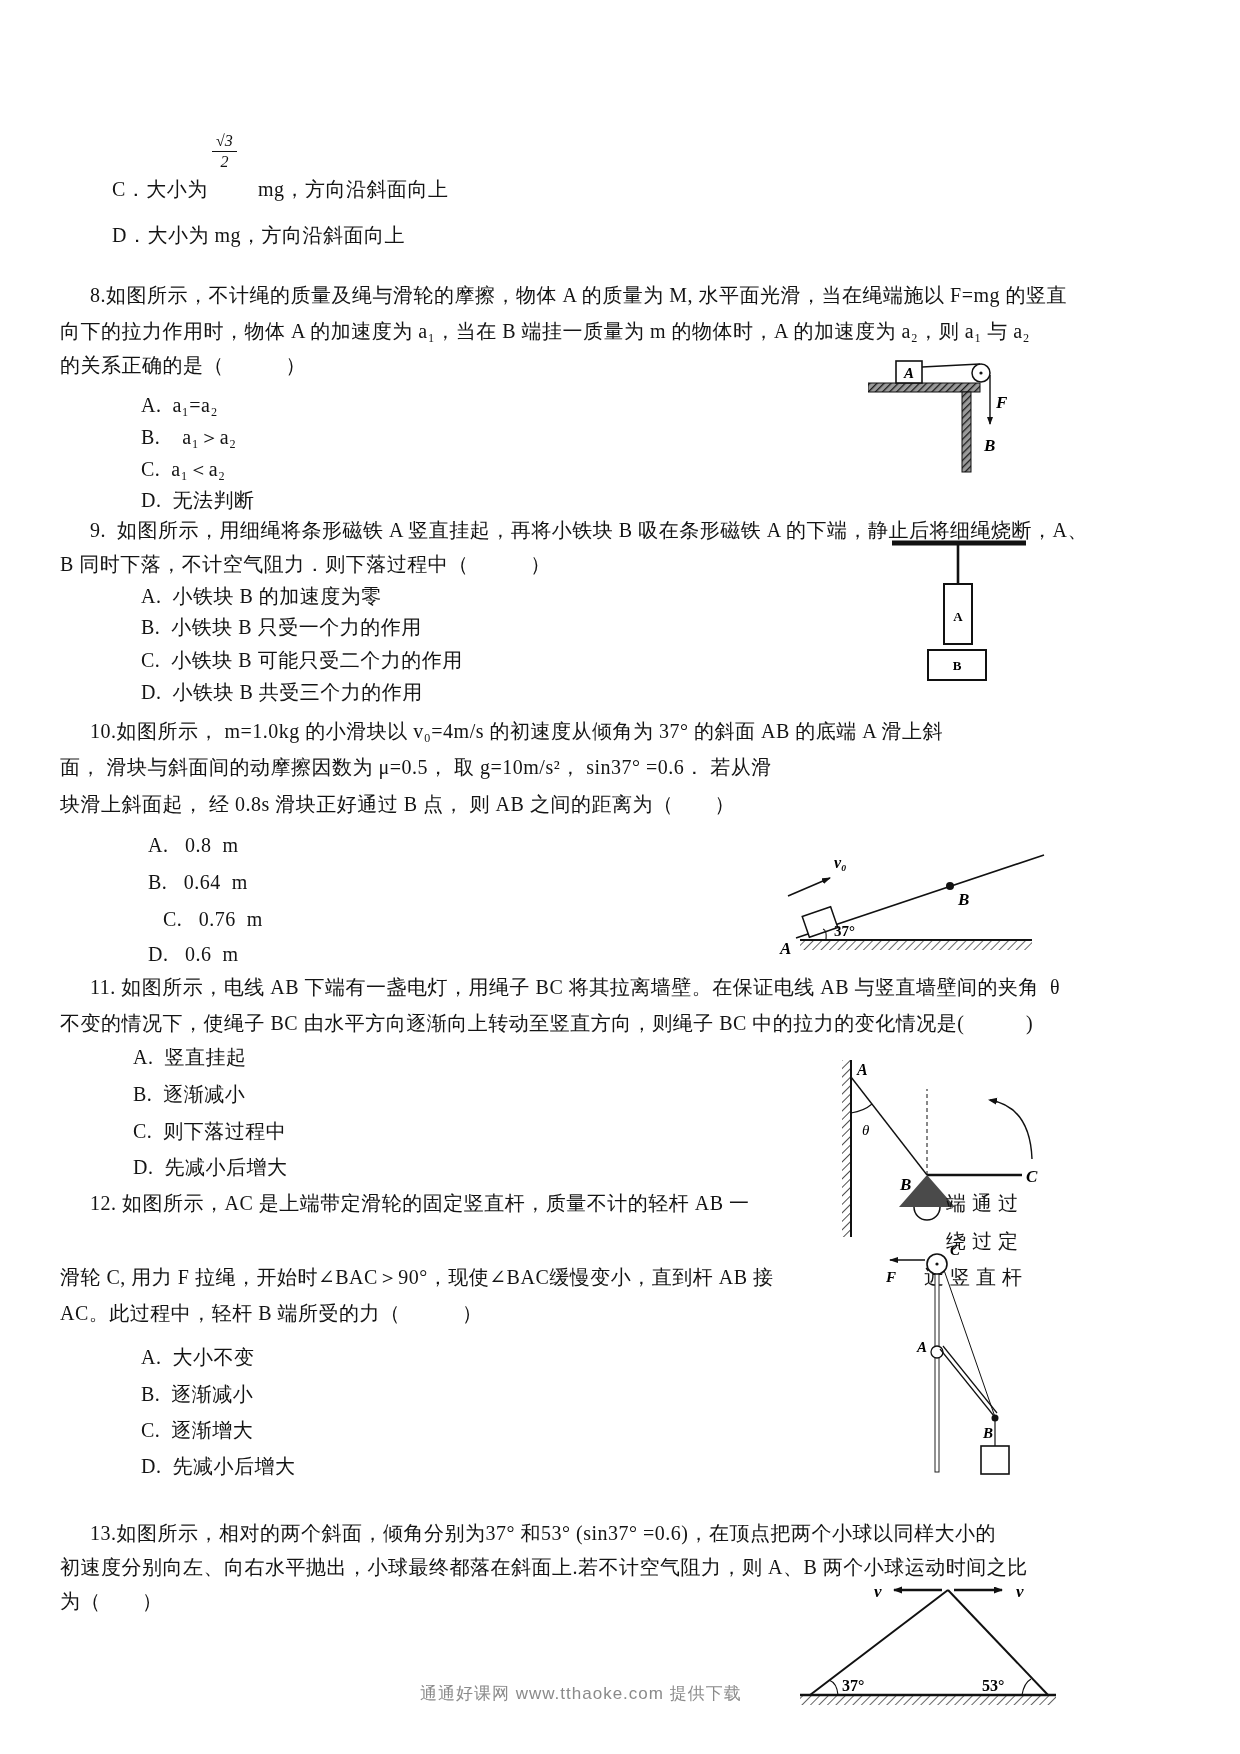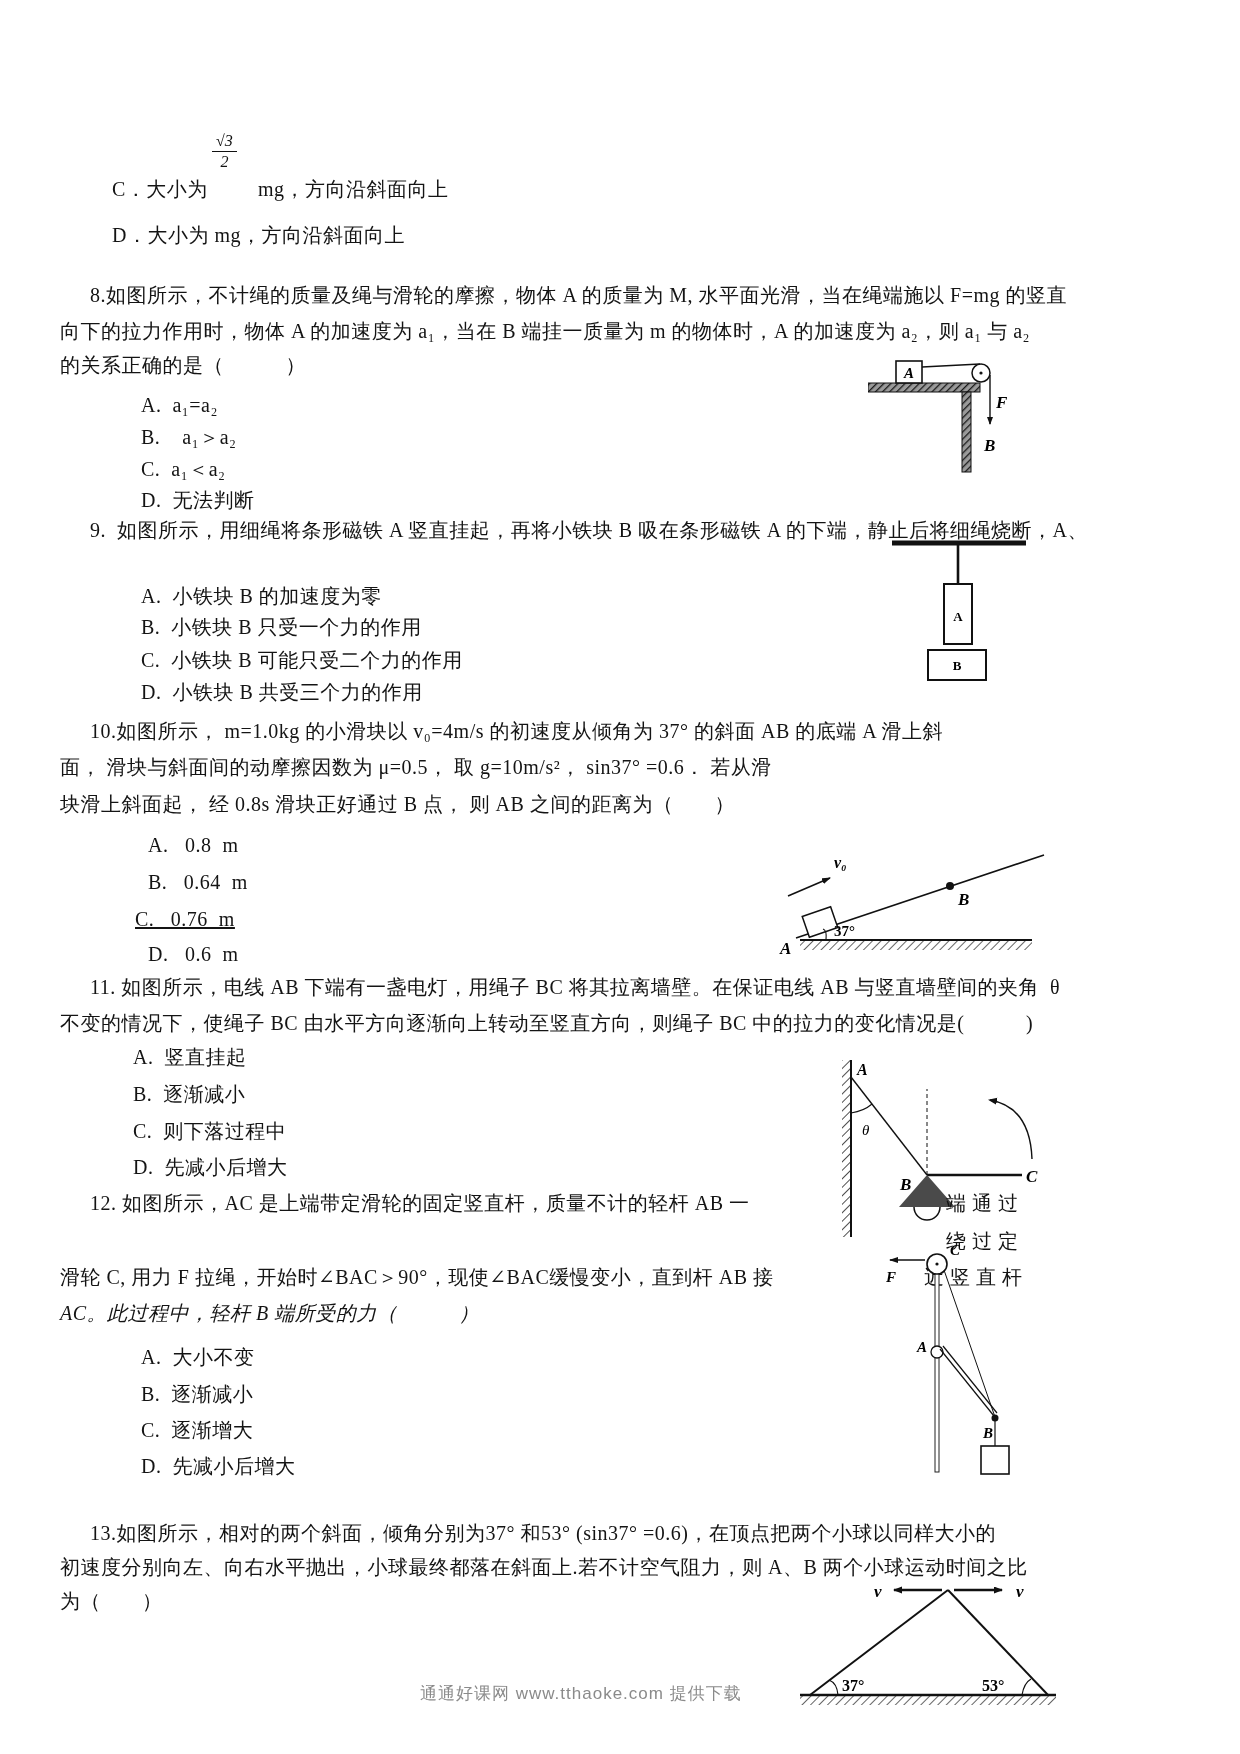--- a/index.html
+++ b/index.html
@@ -66,20 +66,21 @@
       <circle cx="113" cy="17" r="9" fill="#fff" stroke="#111" stroke-width="1.5"></circle>
       <circle cx="113" cy="17" r="1.6" fill="#111"></circle>
       <rect x="94" y="36" width="9" height="80" fill="url(#h8)" stroke="#111" stroke-width="1"></rect>
       <line x1="122" y1="19" x2="122" y2="68" stroke="#111" stroke-width="1.4" marker-end="url(#a8)"></line>
       <text x="128" y="52" font-size="17" class="varlabel">F</text>
       <text x="116" y="95" font-size="17" class="varlabel">B</text>
     </svg>
   </div>
 
   <div class="tl" style="left:90px;  top:517px;">9.  如图所示，用细绳将条形磁铁 A 竖直挂起，再将小铁块 B 吸在条形磁铁 A 的下端，静止后将细绳烧断，A、</div>
+  <div class="tl" style="left:60px;  top:551px;">B 同时下落，不计空气阻力．则下落过程中（　　　）</div>
   <div class="tl opt" style="left:113px; top:583px;text-align:center;">A.  小铁块 B 的加速度为零</div>
   <div class="tl opt" style="left:113px; top:614px;">B.  小铁块 B 只受一个力的作用</div>
   <div class="tl opt" style="left:113px; top:647px;">C.  小铁块 B 可能只受二个力的作用</div>
   <div class="tl opt" style="left:113px; top:679px;">D.  小铁块 B 共受三个力的作用</div>
 
   <div class="diagram" style="left:890px; top:538px;">
     <svg width="140" height="148" viewBox="0 0 140 148">
       <line x1="2" y1="5" x2="136" y2="5" stroke="#111" stroke-width="5"></line>
       <line x1="68" y1="5" x2="68" y2="46" stroke="#111" stroke-width="2.6"></line>
       <rect x="54" y="46" width="28" height="60" fill="#fff" stroke="#111" stroke-width="2"></rect>
@@ -87,21 +88,21 @@
       <rect x="38" y="112" width="58" height="30" fill="#fff" stroke="#111" stroke-width="2"></rect>
       <text x="67" y="132" text-anchor="middle" font-size="13" font-weight="bold">B</text>
     </svg>
   </div>
 
   <div class="tl" style="left:90px;  top:718px;">10.如图所示， m=1.0kg 的小滑块以 v₀=4m/s 的初速度从倾角为 37° 的斜面 AB 的底端 A 滑上斜</div>
   <div class="tl" style="left:60px;  top:754px;">面， 滑块与斜面间的动摩擦因数为 μ=0.5， 取 g=10m/s²， sin37° =0.6． 若从滑</div>
   <div class="tl" style="left:60px;  top:791px;">块滑上斜面起， 经 0.8s 滑块正好通过 B 点， 则 AB 之间的距离为（　　）</div>
   <div class="tl opt" style="left:120px; top:832px;">A.   0.8  m</div>
   <div class="tl opt" style="left:120px; top:869px;">B.   0.64  m</div>
-  <div class="tl opt" style="left:107px; top:906px;text-decoration:underline;">C.   0.76  m</div>
+  <div class="tl opt" style="left:135px; top:906px;">C.   0.76  m</div>
   <div class="tl opt" style="left:120px; top:941px;">D.   0.6  m</div>
 
   <div class="diagram" style="left:778px; top:848px;">
     <svg width="272" height="108" viewBox="0 0 272 108">
       <defs>
         <pattern id="g10" width="6" height="10" patternUnits="userSpaceOnUse" patternTransform="rotate(45)">
           <line x1="0" y1="0" x2="0" y2="10" stroke="#222" stroke-width="1.4"></line>
         </pattern>
         <marker id="a10" markerWidth="10" markerHeight="8" refX="8" refY="3" orient="auto" markerUnits="userSpaceOnUse">
           <path d="M0,0 L9,3 L0,6 Z" fill="#111"></path>
@@ -154,21 +155,21 @@
       <polygon points="89,120 61,152 117,152" fill="#4a4a4a"></polygon>
       <path d="M 76,152 A 13 13 0 0 0 102,152" fill="#fff" stroke="#111" stroke-width="1.5"></path>
     </svg>
   </div>
 
   <div class="tl" style="left:90px;  top:1190px;">12. 如图所示，AC 是上端带定滑轮的固定竖直杆，质量不计的轻杆 AB 一</div>
   <div class="tl" style="left:946px; top:1190px;">端 通 过</div>
   <div class="tl" style="left:946px; top:1228px;">绕 过 定</div>
   <div class="tl" style="left:60px;  top:1264px;">滑轮 C, 用力 F 拉绳，开始时∠BAC＞90°，现使∠BAC缓慢变小，直到杆 AB 接</div>
   <div class="tl" style="left:924px; top:1264px;">近 竖 直 杆</div>
-  <div class="tl" style="left:60px;  top:1300px;font-style:italic;">AC。此过程中，轻杆 B 端所受的力（　　　）</div>
+  <div class="tl" style="left:60px;  top:1300px;">AC。此过程中，轻杆 B 端所受的力（　　　）</div>
   <div class="tl opt" style="left:113px; top:1344px;">A.  大小不变</div>
   <div class="tl opt" style="left:113px; top:1381px;">B.  逐渐减小</div>
   <div class="tl opt" style="left:113px; top:1417px;">C.  逐渐增大</div>
   <div class="tl opt" style="left:113px; top:1453px;">D.  先减小后增大</div>
 
   <div class="diagram" style="left:880px; top:1240px;">
     <svg width="148" height="242" viewBox="0 0 148 242">
       <defs>
         <marker id="a12" markerWidth="10" markerHeight="8" refX="8" refY="3" orient="auto" markerUnits="userSpaceOnUse">
           <path d="M0,0 L9,3 L0,6 Z" fill="#111"></path>

